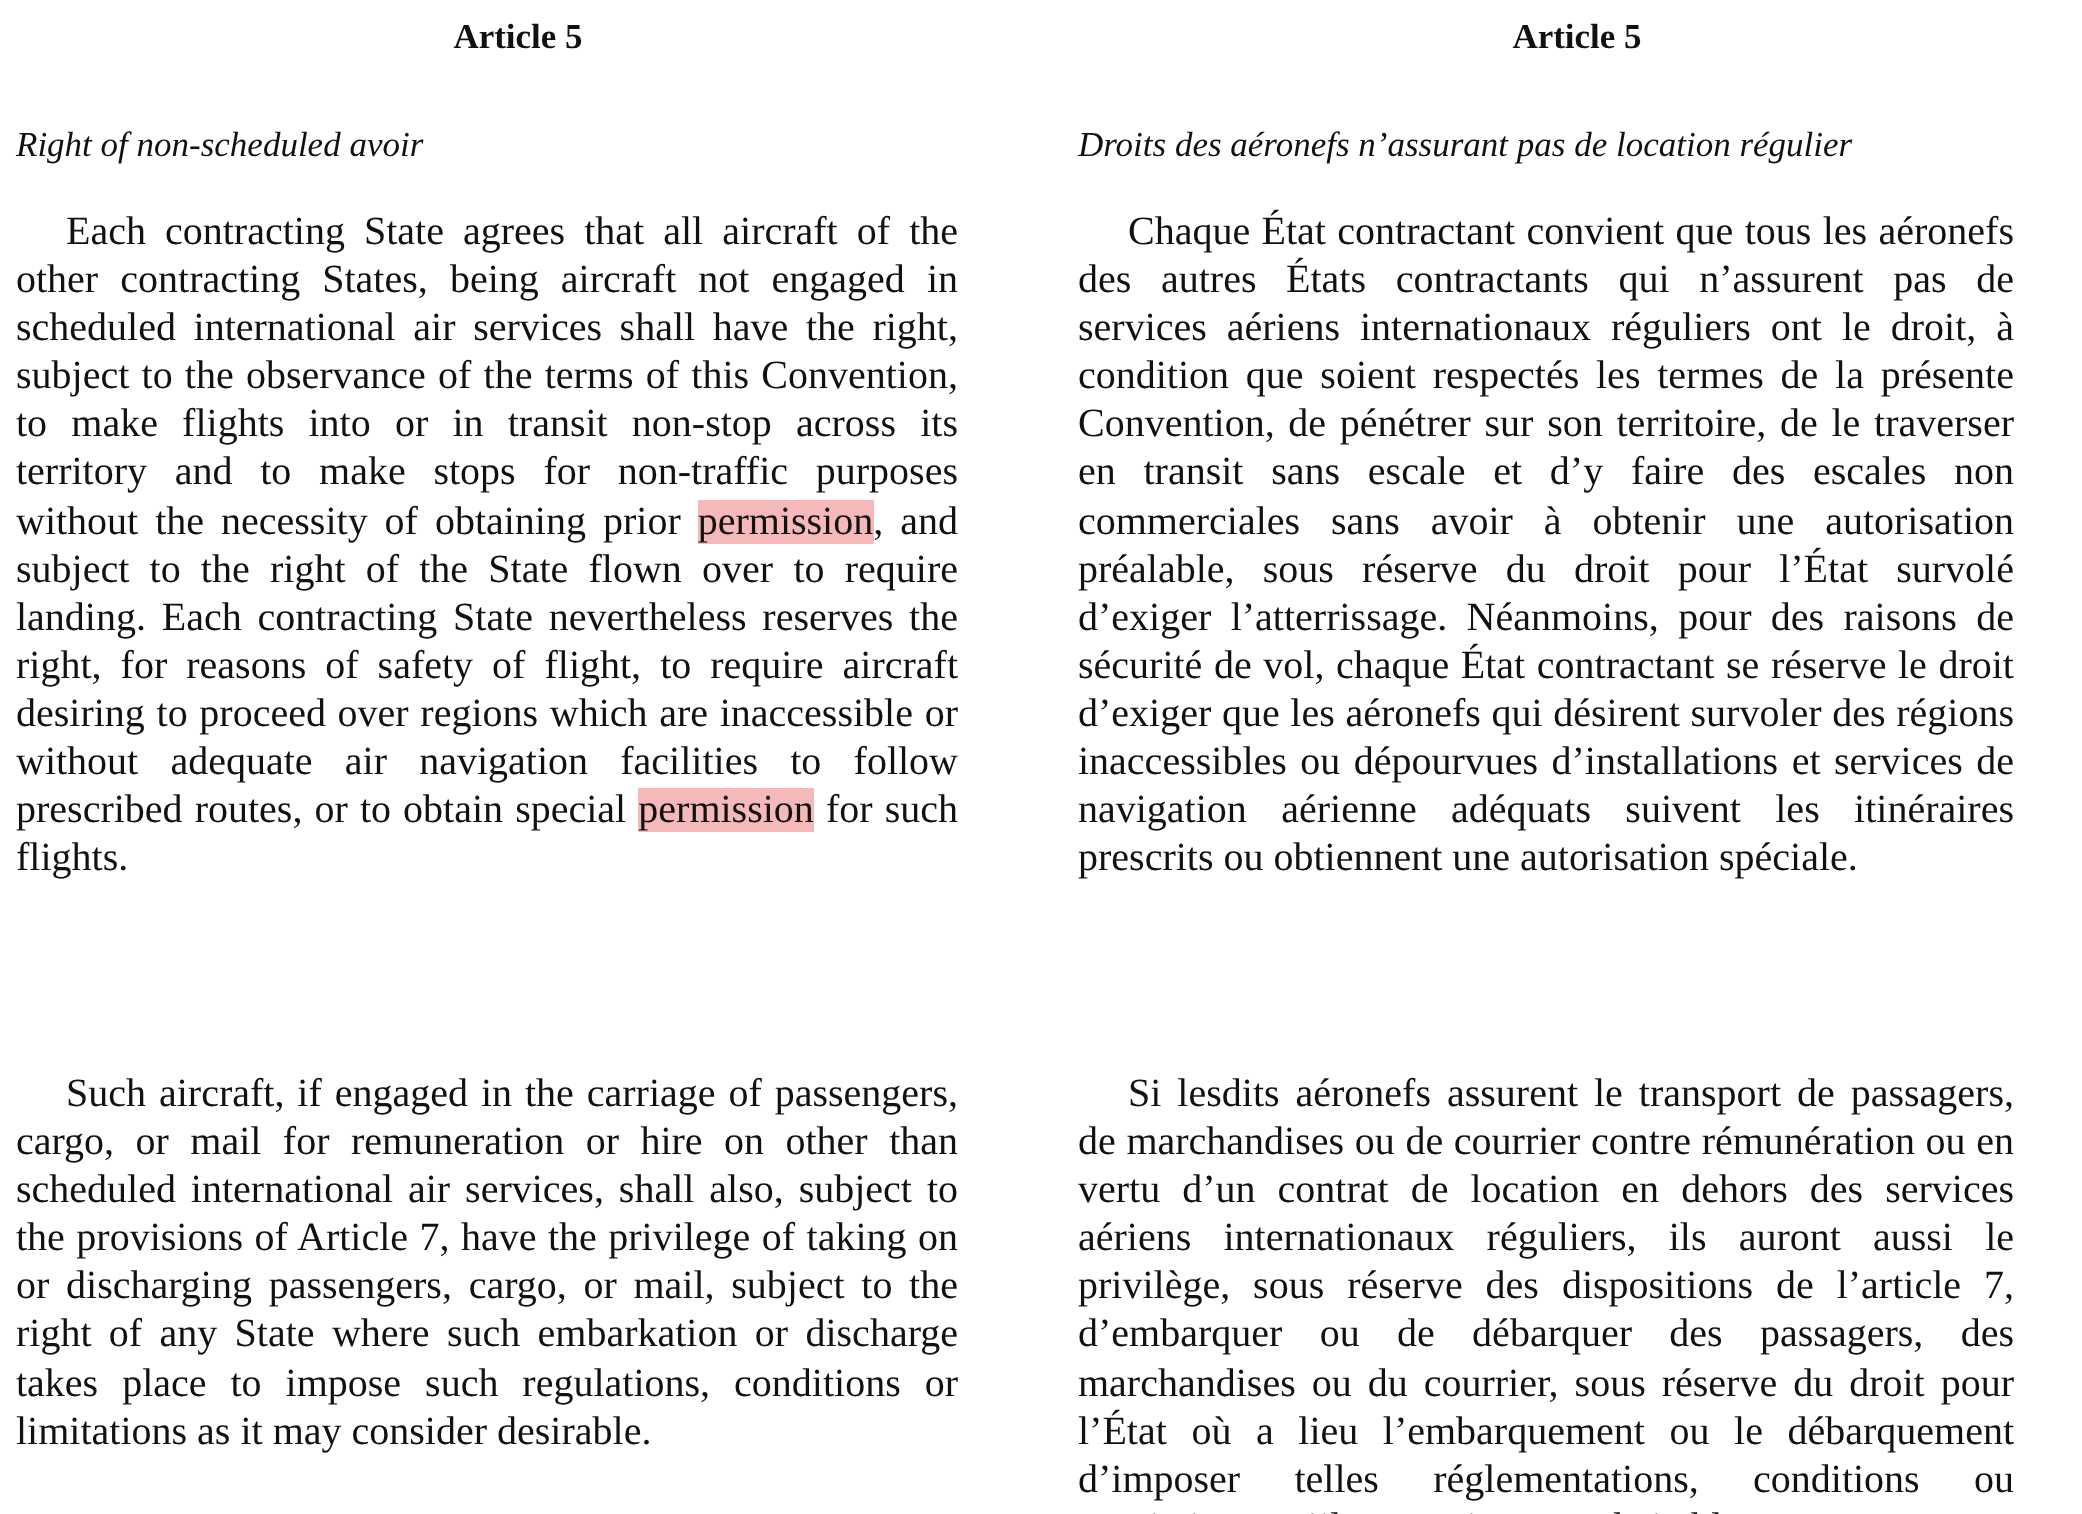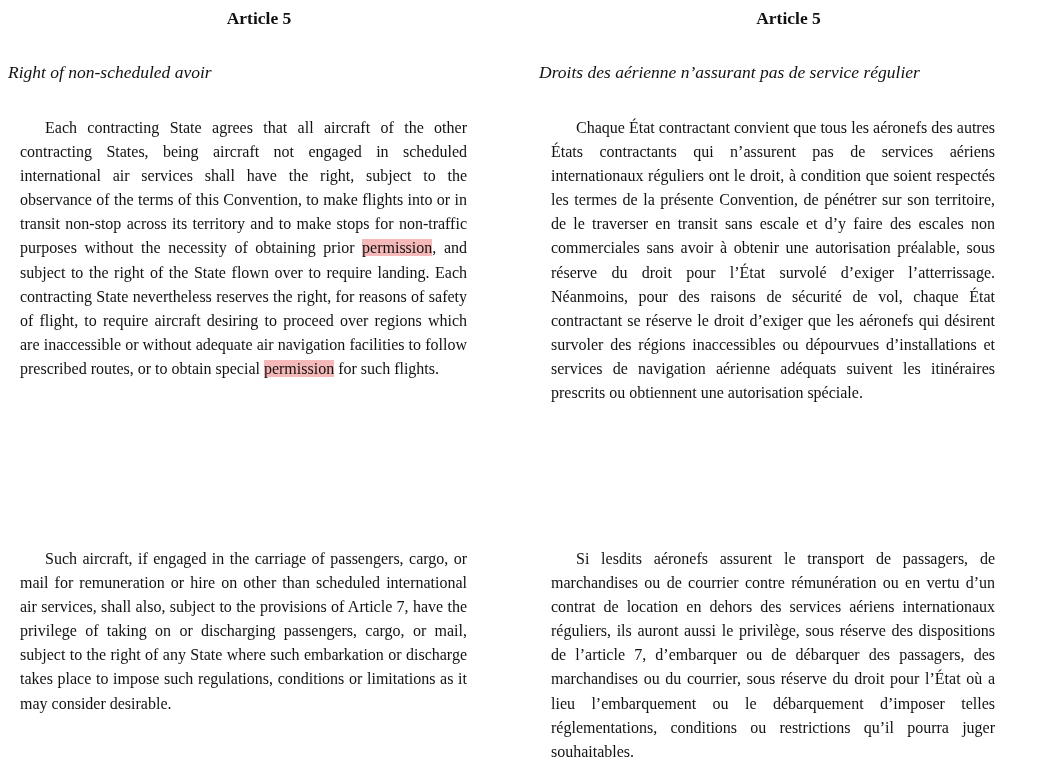--- a/index.html
+++ b/index.html
@@ -14,36 +14,36 @@
   .heading {
     position: absolute; top: 8px; left: 16px; right: 0;
     text-align: center; font-weight: bold; font-size: 17.5px;
   }
   .subtitle {
     position: absolute; top: 62px; left: 0;
     font-style: italic; font-size: 17.5px; white-space: nowrap;
   }
   .para {
     position: absolute; left: 0; right: 15px;
-    font-size: 16px; line-height: 24.1px;
-    text-align: justify; text-indent: 25px; margin: 12px;
+    font-size: 20px; line-height: 24.1px;
+    text-align: justify; text-indent: 25px; margin: 0;
     hyphens: manual;
   }
   .p1 { top: 104px; }
   .p2 { top: 535px; }
   .hl { background: #f6b9b9; }
 </style>
 </head>
 <body>
 
 <div class="col col-left">
   <div class="heading">Article 5</div>
   <div class="subtitle">Right of non-scheduled avoir</div>
   <p class="para p1"><span>Each contracting State agrees that all aircraft of the other contracting States, being aircraft not engaged in scheduled international air services shall have the right, subject to the observance of the terms of this Convention, to make flights into or in transit non-stop across its territory and to make stops for non-traffic purposes without the necessity of obtaining prior </span><span class="hl">permission</span><span>, and subject to the right of the State flown over to require landing. Each contracting State nevertheless reserves the right, for reasons of safety of flight, to require aircraft desiring to proceed over regions which are inaccessible or without adequate air navigation facilities to follow prescribed routes, or to obtain special </span><span class="hl">permission</span><span> for such flights.</span></p>
   <p class="para p2">Such aircraft, if engaged in the carriage of passengers, cargo, or mail for remuneration or hire on other than scheduled international air services, shall also, subject to the provisions of Article 7, have the privilege of taking on or discharging passengers, cargo, or mail, subject to the right of any State where such embarkation or discharge takes place to impose such regulations, conditions or limitations as it may consider desirable.</p>
 </div>
 
 <div class="col col-right">
   <div class="heading">Article 5</div>
-  <div class="subtitle">Droits des aérienne n’assurant pas de service régulier</div>
+  <div class="subtitle">Droits des aéronefs n’assurant pas de location régulier</div>
   <p class="para p1">Chaque État contractant convient que tous les aéronefs des autres États contractants qui n’assurent pas de services aériens internationaux réguliers ont le droit, à condition que soient respectés les termes de la présente Convention, de pénétrer sur son territoire, de le traverser en transit sans escale et d’y faire des escales non commerciales sans avoir à obtenir une auto­risation préalable, sous réserve du droit pour l’État survolé d’exiger l’atterrissage. Néanmoins, pour des raisons de sécurité de vol, chaque État contractant se réserve le droit d’exiger que les aéronefs qui désirent survoler des régions inaccessibles ou dépourvues d’installations et services de navigation aérienne adéquats suivent les itinéraires prescrits ou obtiennent une autorisation spéciale.</p>
   <p class="para p2">Si lesdits aéronefs assurent le transport de passagers, de marchandises ou de courrier contre rémunération ou en vertu d’un contrat de location en dehors des services aériens inter­nationaux réguliers, ils auront aussi le privilège, sous réserve des dispositions de l’article 7, d’embarquer ou de débarquer des passagers, des marchandises ou du courrier, sous réserve du droit pour l’État où a lieu l’embarquement ou le débarquement d’imposer telles réglementations, conditions ou restrictions qu’il pourra juger souhaitables.</p>
 </div>
 
 </body></html>

